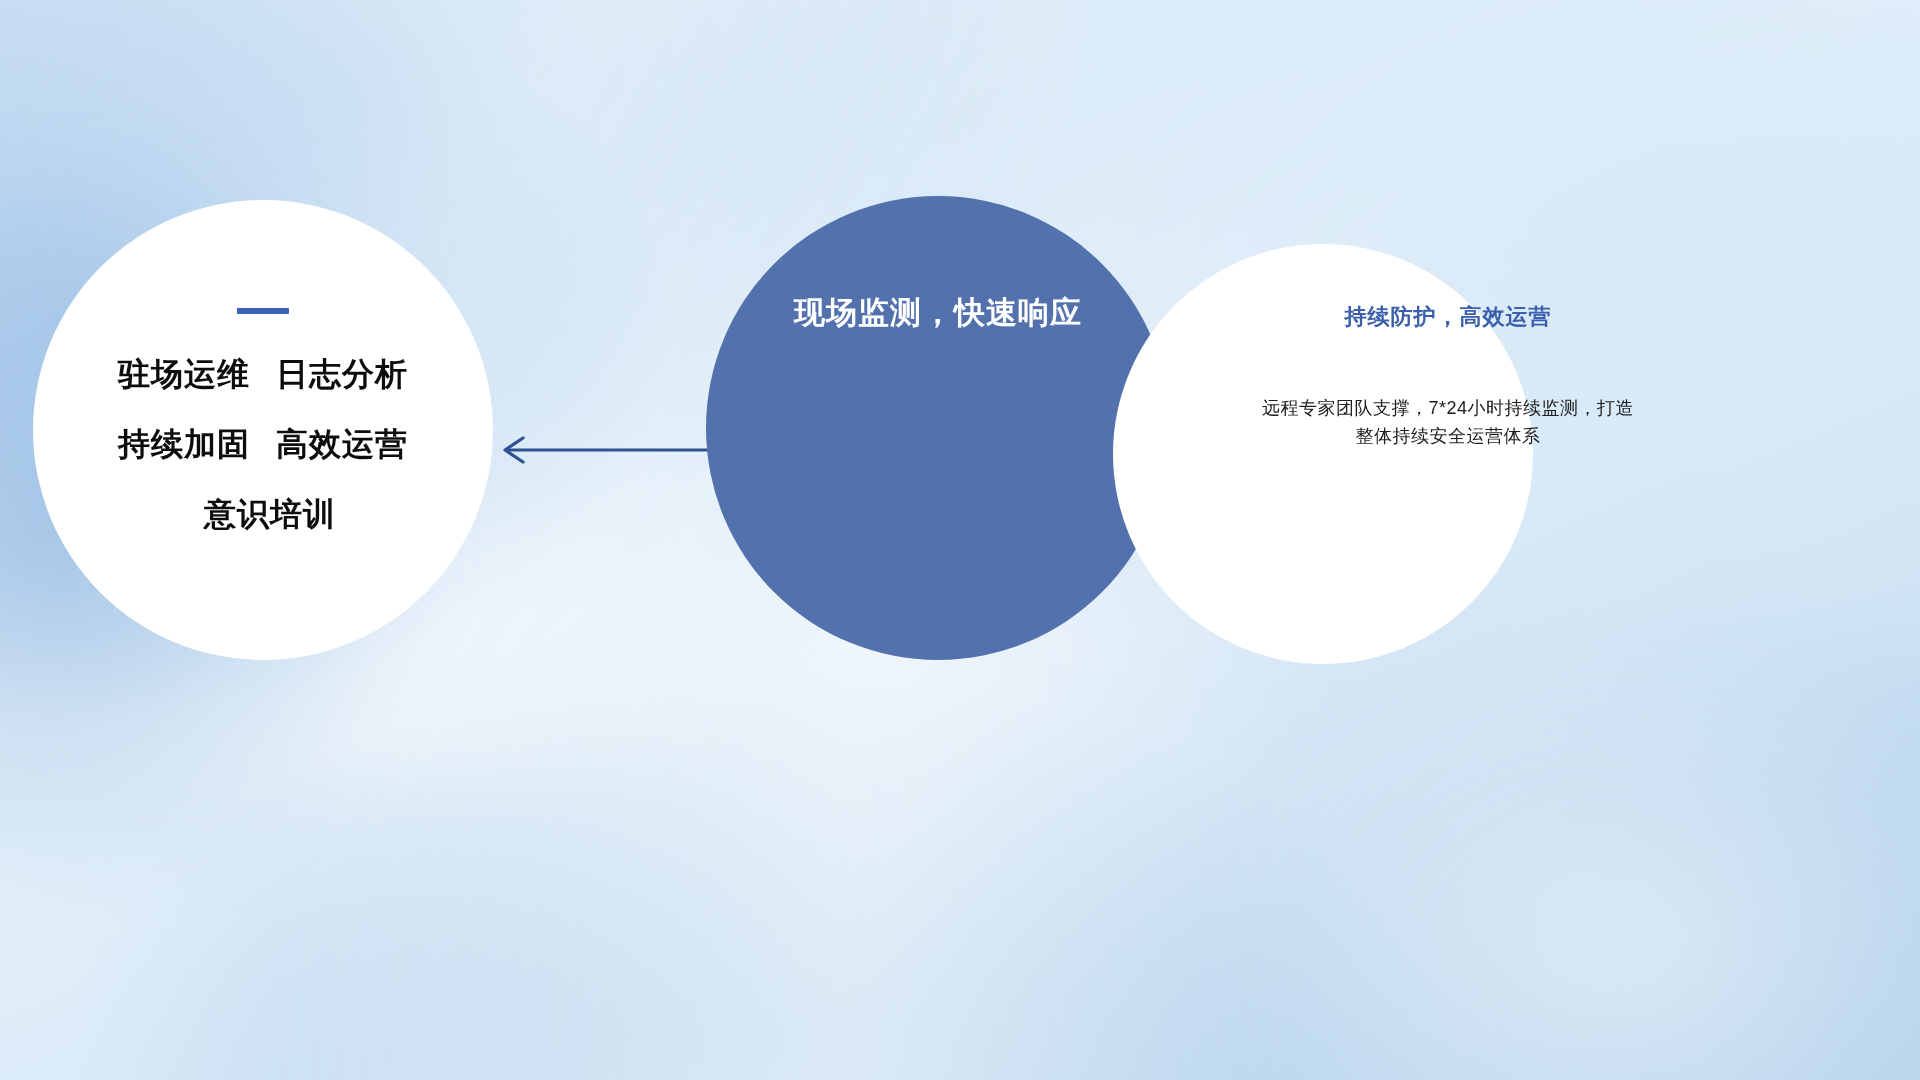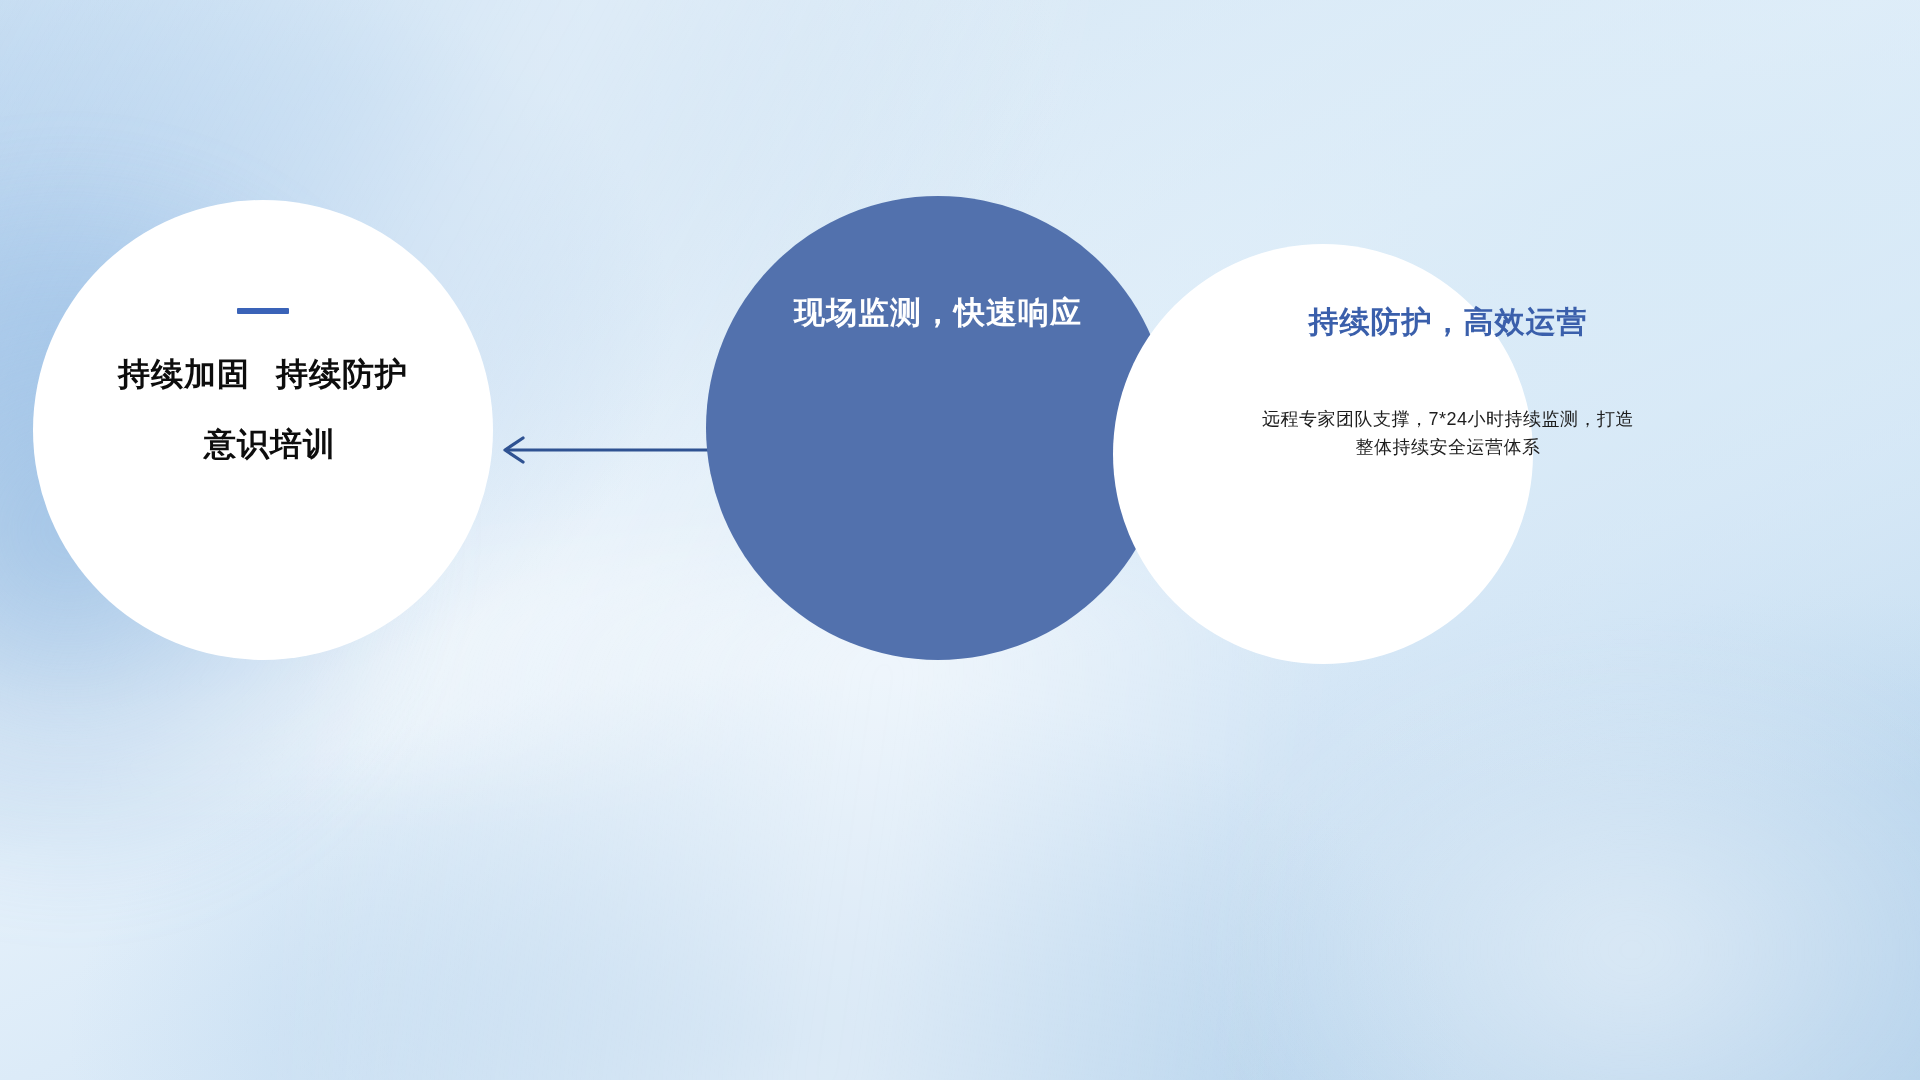--- a/index.html
+++ b/index.html
@@ -110,21 +110,21 @@
     padding-top:58px;
     z-index:3;
     overflow:visible;
   }
   #right-inner{
     width:500px;
     display:flex; flex-direction:column; align-items:center;
     margin-left:0;
   }
   #right-title{
-    font-size:30px; font-weight:bold;
+    font-size:22px; font-weight:bold;
     color:#3a5fab; letter-spacing:1px;
     white-space:nowrap;
     margin-bottom:62px;
     transform:translateX(125px);
   }
   #right-body{
     font-size:18px; color:#1d1d1d;
     line-height:1.56; text-align:center;
     width:380px;
     letter-spacing:0.5px;
@@ -145,22 +145,23 @@
 <div id="stage">
 
   <div id="sheenA"></div>
   <div id="sheenC"></div>
   <div id="sheenB"></div>
   <div id="sheenD"></div>
 
   <div class="circle" id="circle-left">
     <div id="left-dash"></div>
 
+    <div class="left-line"><span>驻场运维</span><span class="gap"></span><span>日志分析</span></div>
 
-    <div class="left-line"><span>持续加固</span><span class="gap"></span><span>持续防护</span></div>
+    <div class="left-line"><span>持续加固</span><span class="gap"></span><span>高效运营</span></div>
 
     <div class="left-line"><span>意识培训</span></div>
   </div>
 
   <svg id="arrow" viewBox="0 0 230 60">
     <line x1="228" y1="30" x2="12" y2="30" stroke="#2f5292" stroke-width="3.2"></line>
     <polyline points="28,18 10,30 28,42" fill="none" stroke="#2f5292" stroke-width="3.2" stroke-linecap="round" stroke-linejoin="round"></polyline>
   </svg>
 
   <div class="circle" id="circle-mid">

